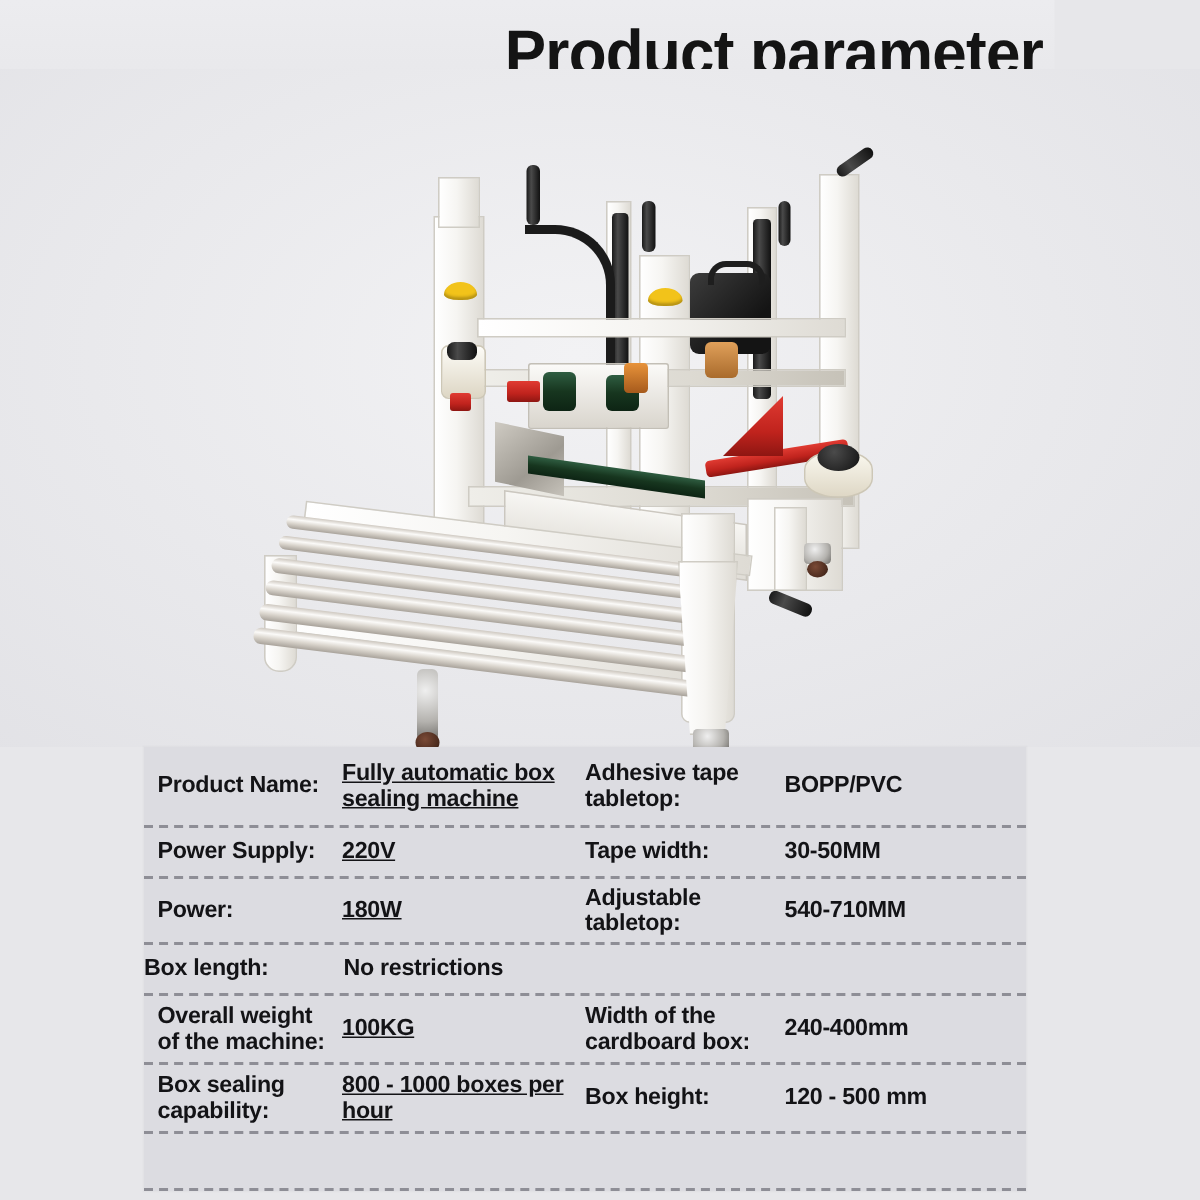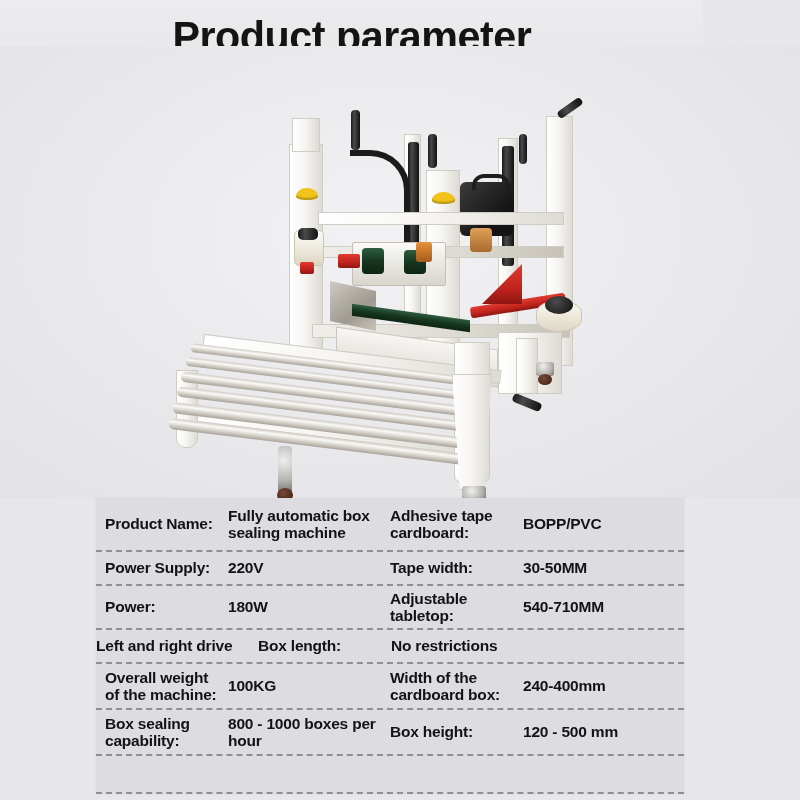--- a/index.html
+++ b/index.html
@@ -16,21 +16,21 @@
   }
 
   
   .title-bar {
     position: absolute;
     top: 0; left: 0;
     width: 703px;
     height: 72px;
     display: flex;
     align-items: center;
-    justify-content: center;
+    justify-content: flex-end;
     background: linear-gradient(180deg,#ececef 0%, #e7e7ea 100%);
   }
   .title-bar h1 {
     margin: 0;
     font-size: 43px;
     font-weight: bold;
     letter-spacing: -0.5px;
     color: #141414;
     font-family: "Liberation Sans", sans-serif;
     transform: scaleX(0.96);
@@ -112,21 +112,21 @@
     display: flex;
     align-items: center;
     box-sizing: border-box;
     font-size: 15.5px;
     font-weight: bold;
     color: #131316;
     line-height: 1.12;
     letter-spacing: -0.2px;
   }
   .c-label  { width: 132px; padding-left: 9px; padding-right: 4px; }
-  .c-value  { width: 162px; padding-right: 6px; }
+  .c-value  { width: 162px; padding-right: 6px; text-decoration: underline; }
   .c-label2 { width: 133px; padding-right: 4px; }
   .c-value2 { width: 161px; padding-right: 6px; }
   .c-value-wide { width: 456px; }
   .row-h1 { height: 54px; }
   .row-h2 { height: 34px; }
   .row-h3 { height: 44px; }
   .row-h4 { height: 34px; }
   .row-h5 { height: 46px; }
   .row-h6 { height: 46px; }
   .row-h7 { height: 38px; }
@@ -221,40 +221,39 @@
     <div class="pt caster" style="left:536px;top:316px;width:18px;height:14px;border-radius:3px;"></div>
     <div class="pt caster-wheel" style="left:538px;top:328px;width:14px;height:11px;"></div>
   </div>
 </div>
 
 <div class="spec-panel">
 
   <div class="spec-row row-h1">
     <div class="cell c-label">Product Name:</div>
     <div class="cell c-value">Fully automatic box sealing machine</div>
-    <div class="cell c-label2">Adhesive tape cardboard:</div>
+    <div class="cell c-label2">Adhesive tape tabletop:</div>
     <div class="cell c-value2">BOPP/PVC</div>
   </div>
 
   <div class="spec-row row-h2">
     <div class="cell c-label">Power Supply:</div>
     <div class="cell c-value">220V</div>
     <div class="cell c-label2">Tape width:</div>
     <div class="cell c-value2">30-50MM</div>
   </div>
 
   <div class="spec-row row-h3">
     <div class="cell c-label">Power:</div>
     <div class="cell c-value">180W</div>
     <div class="cell c-label2">Adjustable tabletop:</div>
     <div class="cell c-value2">540-710MM</div>
   </div>
 
   <div class="spec-row row-h4">
-    <div class="cell c-value">Left and right drive</div>
     <div class="cell c-label2">Box length:</div>
     <div class="cell c-value2">No restrictions</div>
   </div>
 
   <div class="spec-row row-h5">
     <div class="cell c-label">Overall weight of the machine:</div>
     <div class="cell c-value">100KG</div>
     <div class="cell c-label2">Width of the cardboard box:</div>
     <div class="cell c-value2">240-400mm</div>
   </div>

